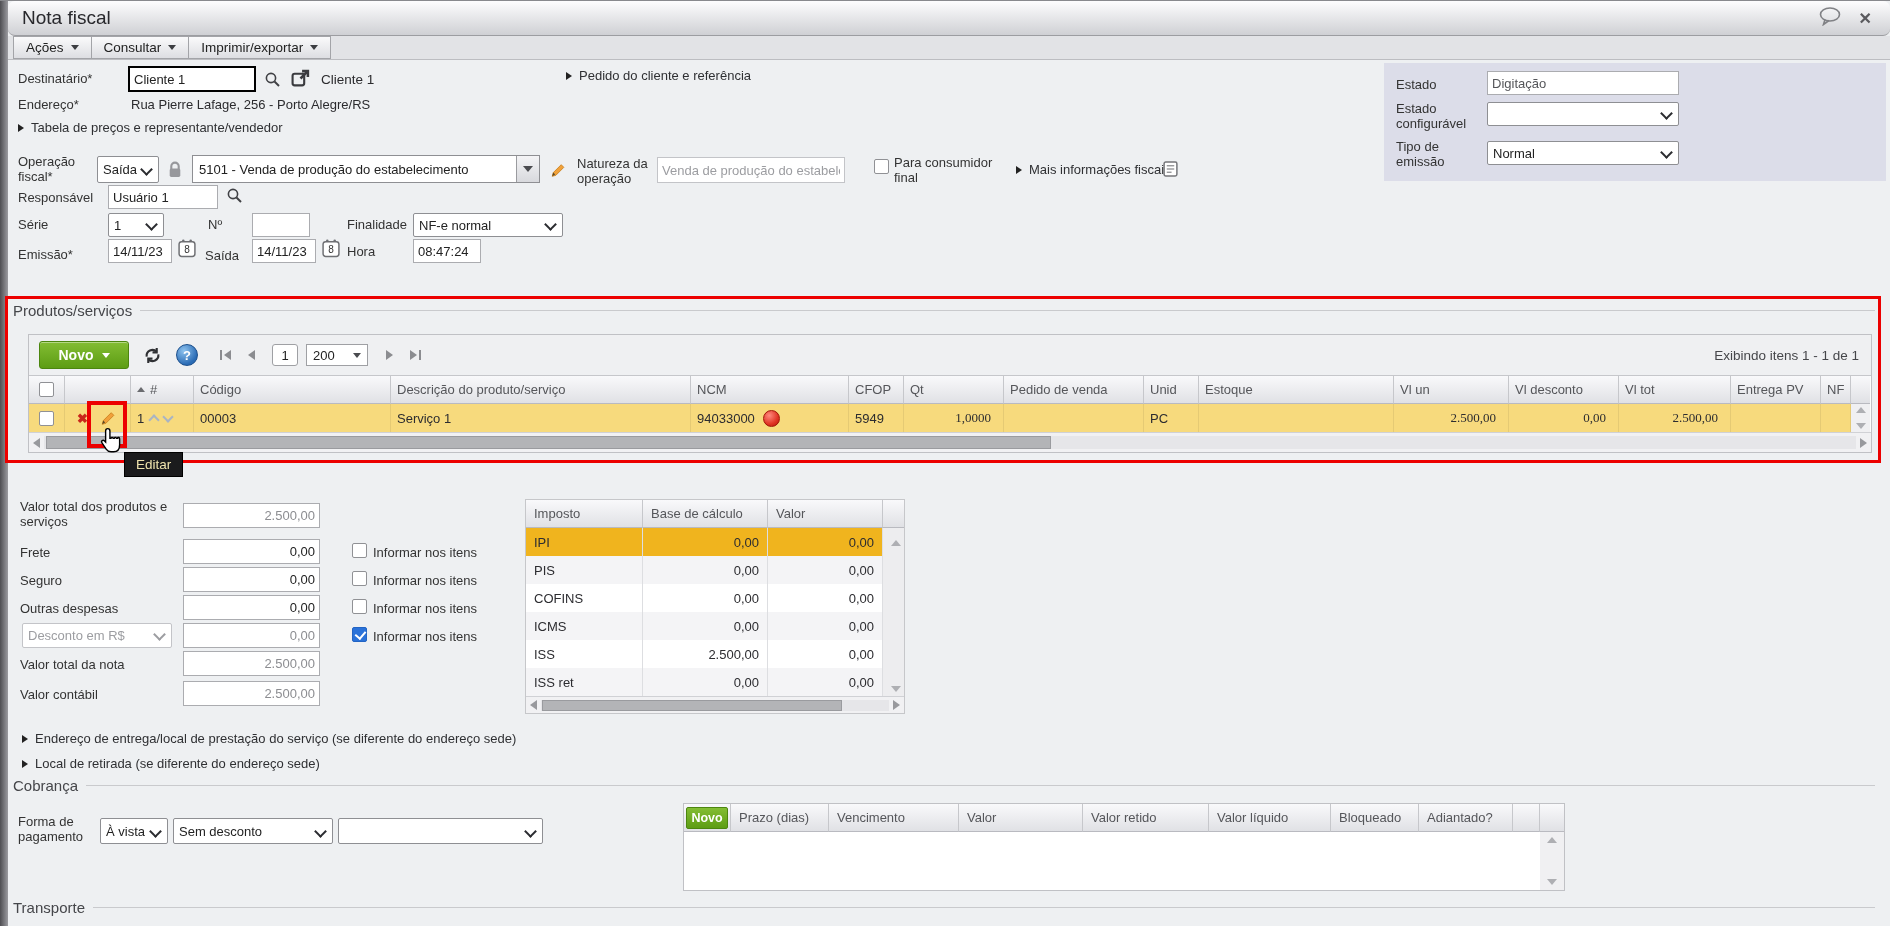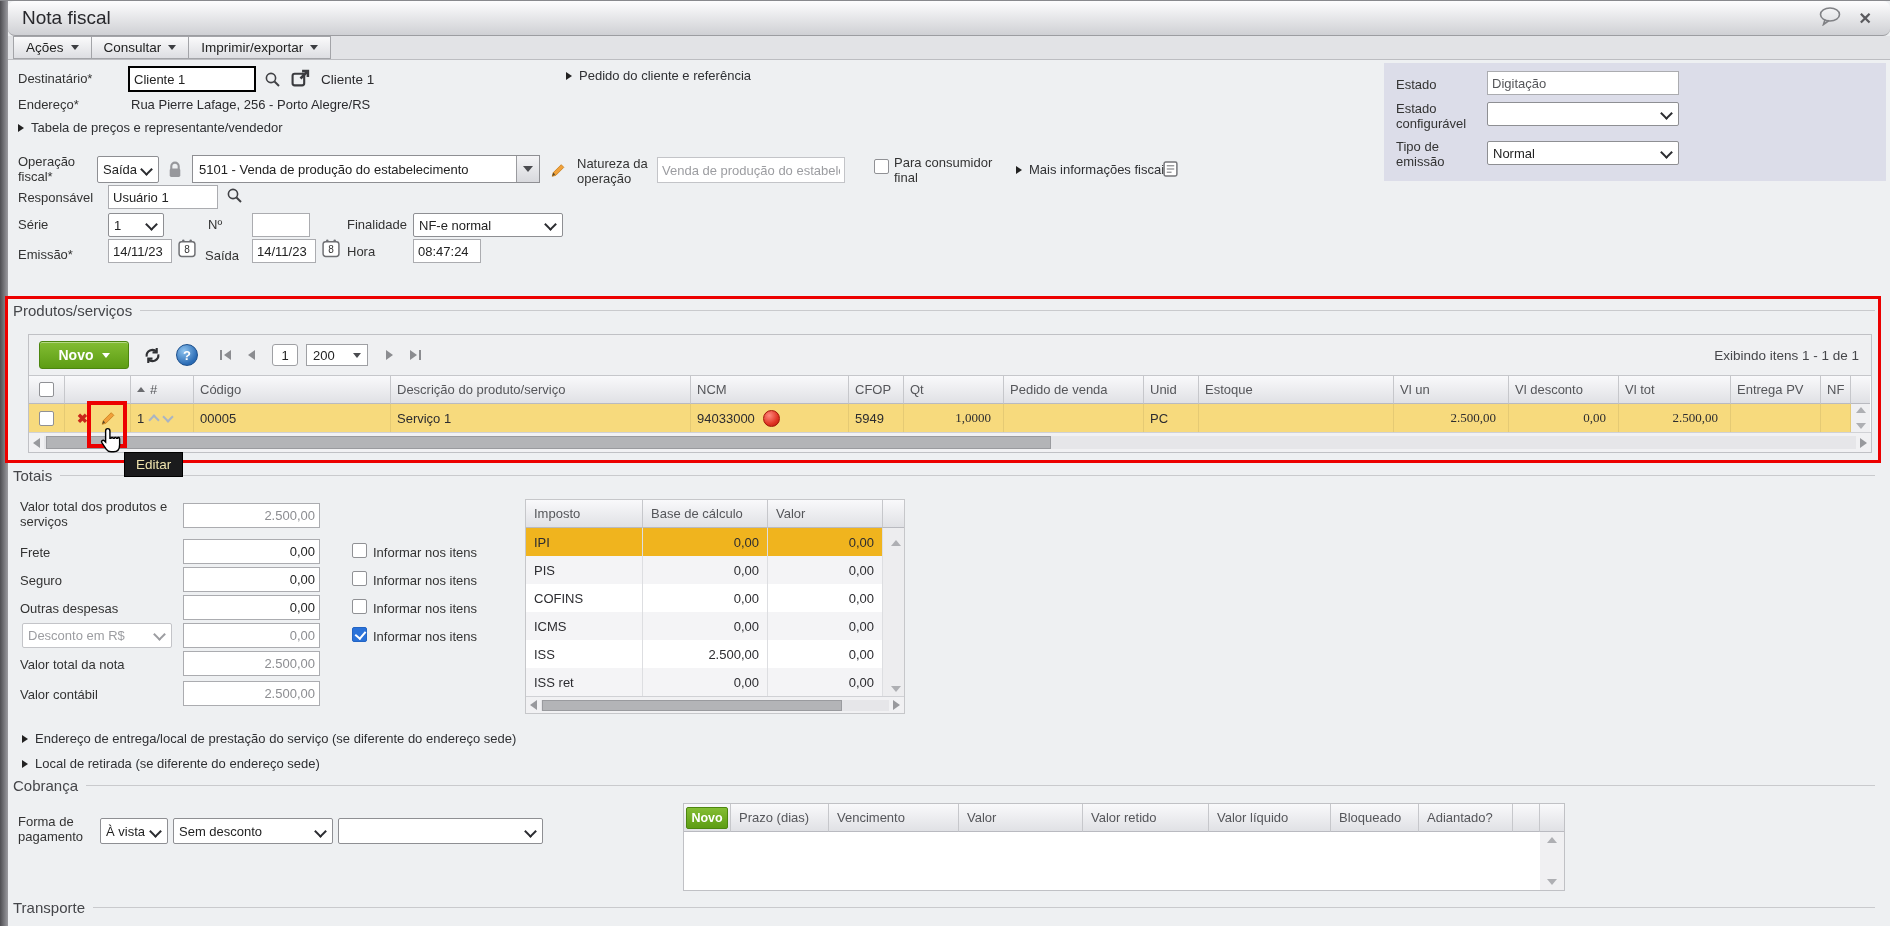--- a/index.html
+++ b/index.html
@@ -323,21 +323,21 @@
               <path d="M4 14.5 L5 11 L12.5 3.5 L15 6 L7.5 13.5 Z" fill="#f1a13a" stroke="#c97f1c" stroke-width="0.8"></path>
               <path d="M4 14.5 L5 11 L6.8 12.8 Z" fill="#5a4a28"></path>
             </svg>
         </span>
       </div>
       <div class="pc">
           <span>1</span>
           <span class="chu"></span>
           <span class="chd"></span>
         </div>
-      <div class="pc">00005</div>
+      <div class="pc">00003</div>
       <div class="pc">Serviço 1</div>
       <div class="pc">
           <span>94033000</span>
           <span class="reddot"></span>
         </div>
       <div class="pc">5949</div>
       <div class="pc r">1,0000</div>
       <div class="pc"></div>
       <div class="pc">PC</div>
       <div class="pc"></div>
@@ -363,23 +363,20 @@
 
   <div class="red-outer"></div>
   <div class="red-pencil"></div>
   <div class="cursor">
     <svg width="24" height="28" viewBox="0 0 22 26">
         <path d="M8 1.5 C9.4 1.5 10 2.4 10 3.8 L10 10.5 L11 10.5 C11 9.3 13 9.3 13 10.5 L14 10.5 C14 9.3 16 9.3 16 10.5 L17 10.5 C17 9.5 19 9.5 19 11 L19 16.5 C19 20.5 17 23 13.5 23 L11 23 C9 23 7.5 22 6.5 20.5 L2.5 14.5 C1.5 13 3.5 11.5 4.8 12.8 L6 14 L6 3.8 C6 2.4 6.6 1.5 8 1.5 Z" fill="#fff" stroke="#000" stroke-width="1.3"></path>
       </svg>
   </div>
   <div class="tooltip">Editar</div>
 
-  <div class="sect" style="left:13px;top:466px;width:1862px">
-      <span>Totais</span>
-    </div>
 
   <div class="lbl" style="left:20px;top:498px;width:150px">Valor total dos produtos e serviços</div>
   <input class="inp num gray" style="left: 183px; top: 502px; width: 137px; height: 25px;" value="2.500,00">
 
   <div class="lbl" style="left:20px;top:544px">Frete</div>
   <input class="inp num" style="left: 183px; top: 538px; width: 137px; height: 25px;" value="0,00">
   <div class="cb" style="left:352px;top:542px"></div>
   <div class="lbl" style="left:373px;top:544px">Informar nos itens</div>
 
   <div class="lbl" style="left:20px;top:572px">Seguro</div>

